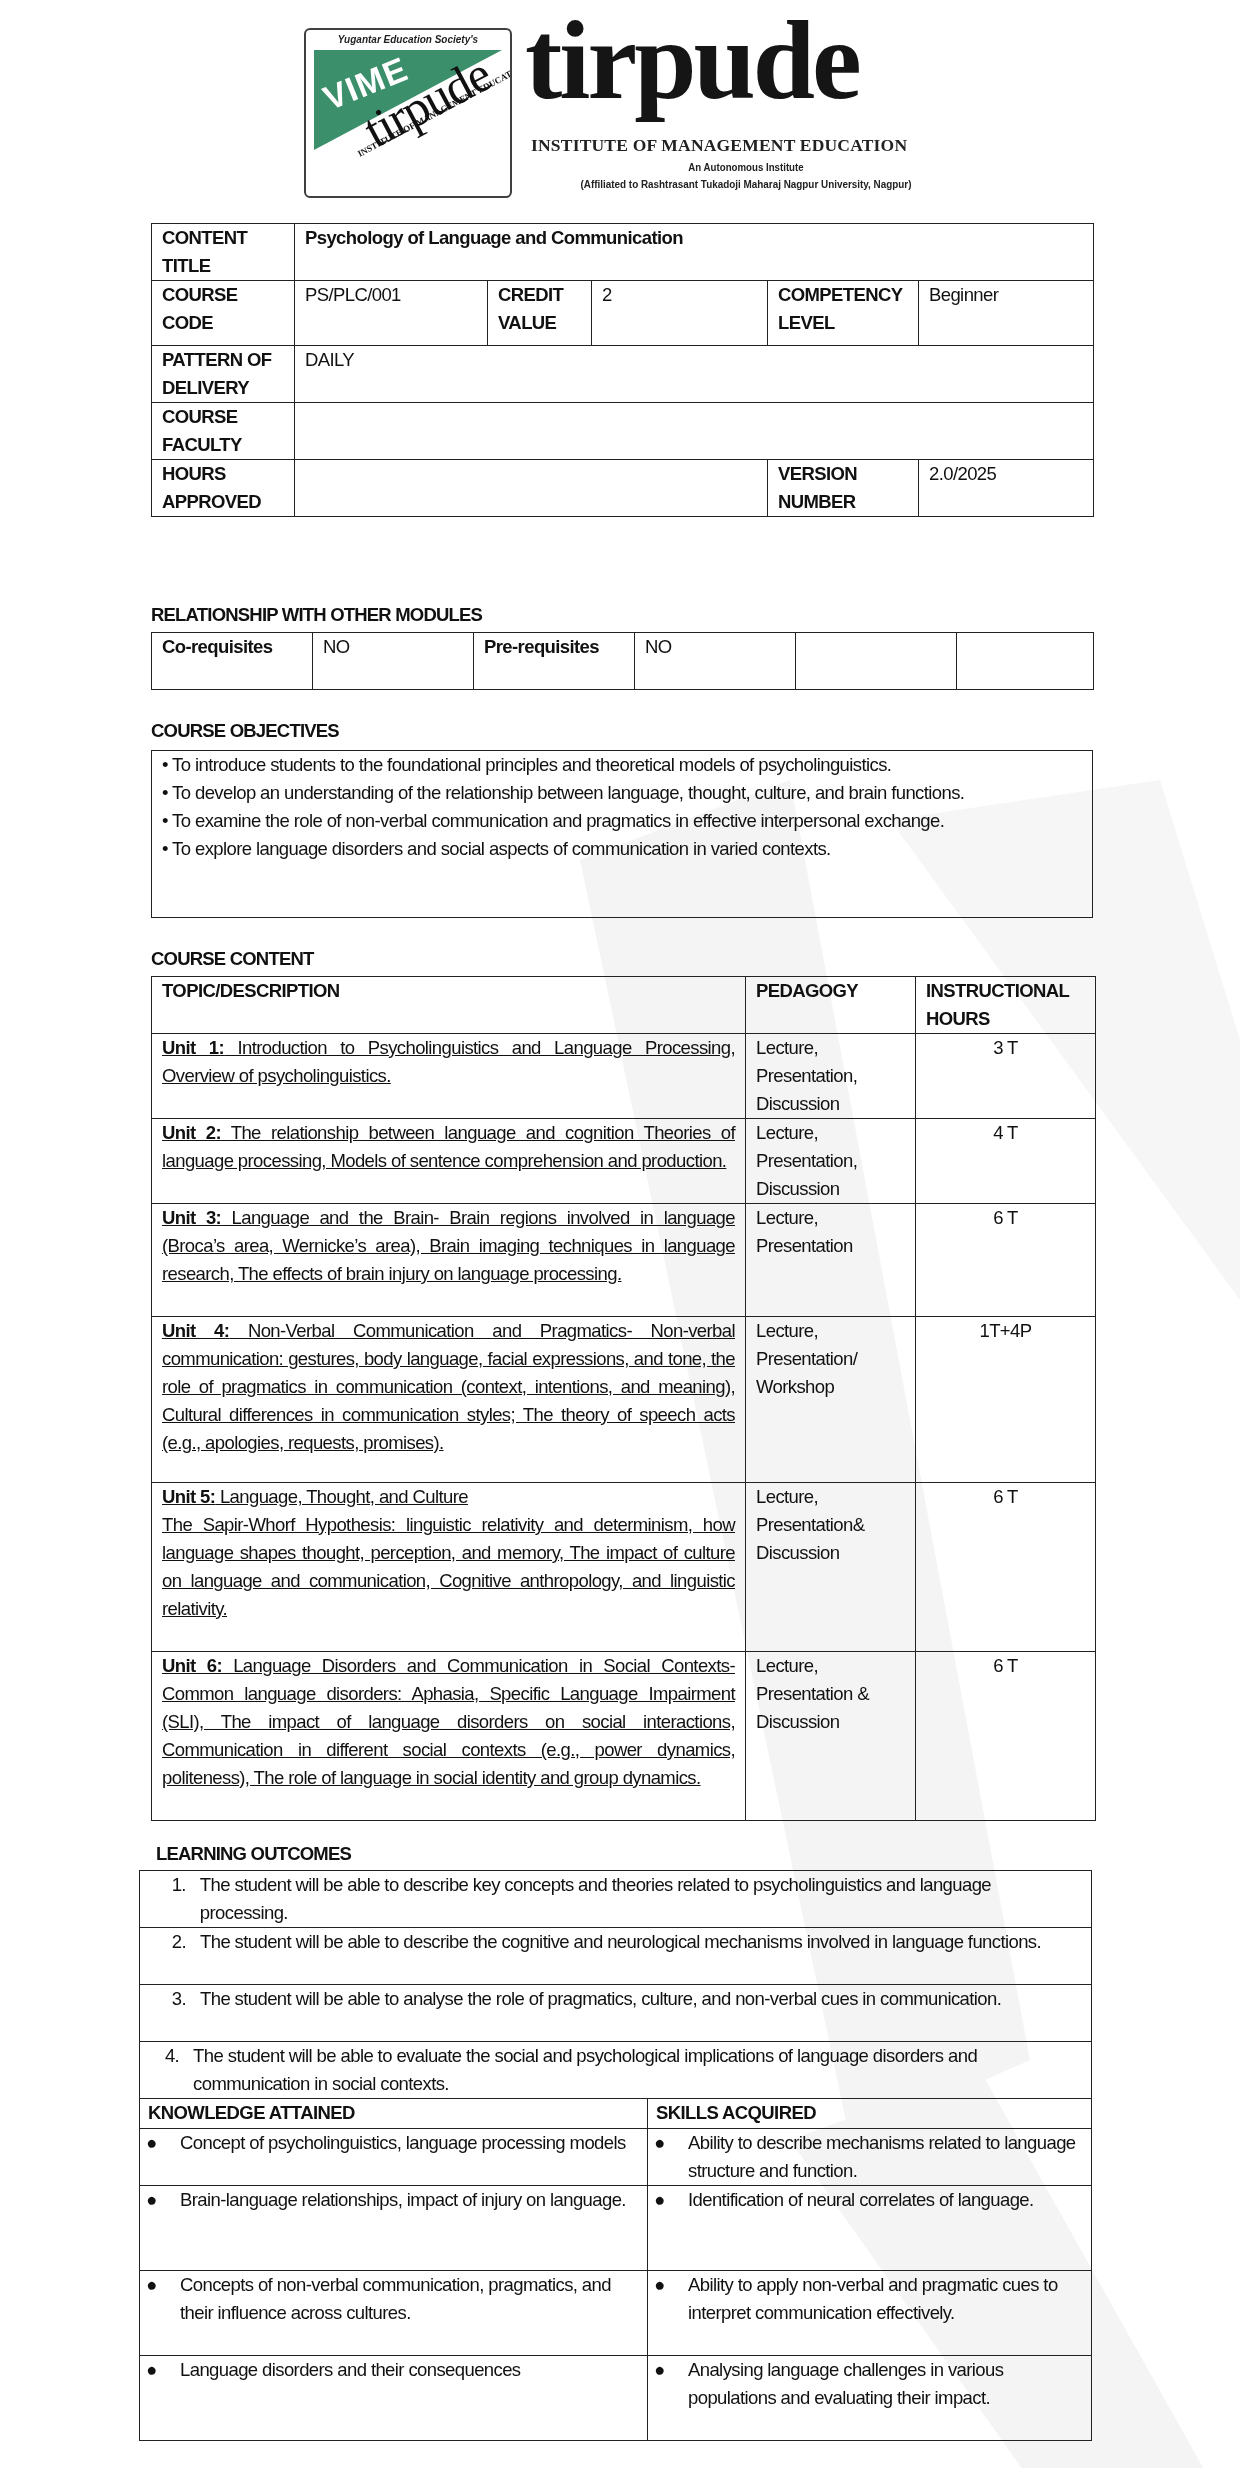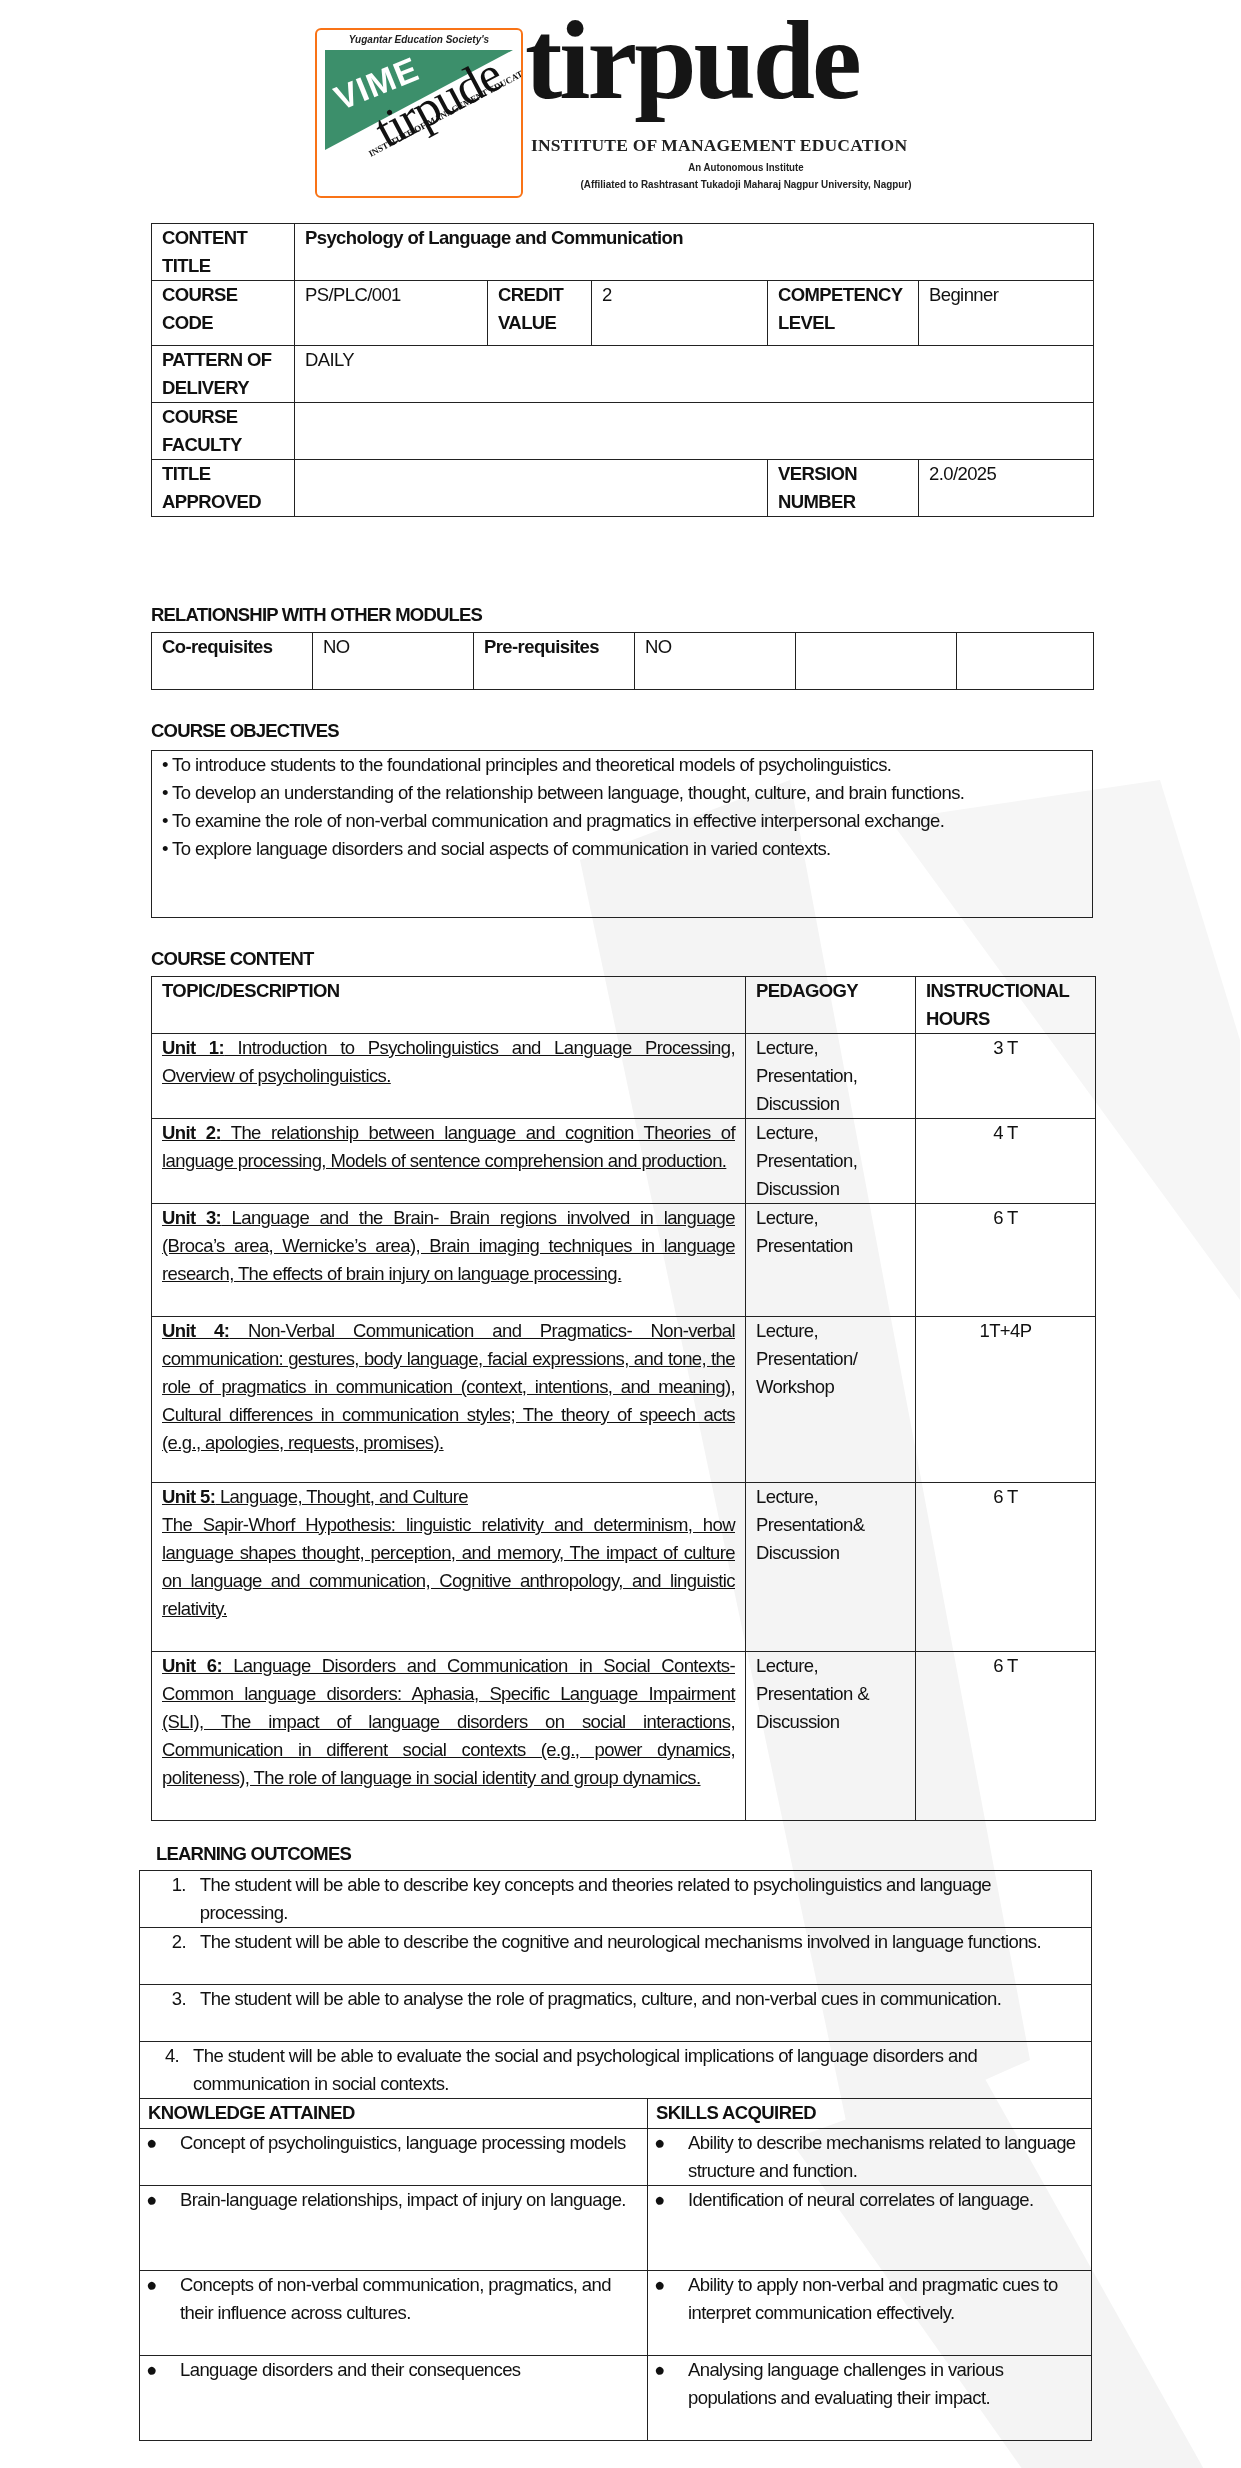--- a/index.html
+++ b/index.html
@@ -4,21 +4,21 @@
 <style>
   html, body { margin: 0; padding: 0; background: #ffffff; }
   body { width: 1241px; height: 2468px; position: relative; overflow: hidden;
          font-family: "Liberation Sans Narrow", "Liberation Sans", sans-serif; color: #111; }
   .watermark { position: absolute; left: 560px; top: 780px; width: 680px; height: 1700px; pointer-events: none; }
   .page { position: absolute; left: 0; top: 0; width: 1241px; }
   .txt { font-family: "Liberation Sans", sans-serif; font-size: 18.5px; letter-spacing: -0.6px; line-height: 28px; }
 
   
   .header { position: absolute; left: 300px; top: 18px; width: 660px; height: 184px; }
-  .logo-box { position: absolute; left: 15px; top: 10px; width: 204px; height: 166px; border: 2px solid #f97316; border-radius: 6px; background:#fff; overflow:hidden; }
+  .logo-box { position: absolute; left: 4px; top: 10px; width: 204px; height: 166px; border: 2px solid #404040; border-radius: 6px; background:#fff; overflow:hidden; }
   .logo-society { position:absolute; left:0; top:4px; width:100%; text-align:center; font-family:"Liberation Sans",sans-serif; font-weight:bold; font-style:italic; font-size:10px; color:#222; }
   .logo-tri { position:absolute; left:8px; top:20px; width:188px; height:100px; }
   .logo-vime { position:absolute; left:12px; top:52px; font-family:"Liberation Sans",sans-serif; font-weight:bold; font-size:34px; color:#fff; transform: rotate(-22deg); transform-origin:left top; letter-spacing:1px; }
   .logo-url { position:absolute; left:90px; top:62px; font-family:"Liberation Sans",sans-serif; font-size:9px; color:#fff; transform: rotate(-28deg); }
   .logo-word { position:absolute; left:48px; top:78px; font-family:"Liberation Serif",serif; font-size:50px; color:#111; transform: rotate(-28deg); transform-origin:left top; letter-spacing:-1px; }
   .logo-ime { position:absolute; left:50px; top:120px; font-family:"Liberation Serif",serif; font-weight:bold; font-size:9px; color:#111; transform: rotate(-28deg); transform-origin:left top; white-space:nowrap; }
   .brand-word { position:absolute; left:225px; top:-14px; font-family:"Liberation Serif",serif; font-weight:bold; font-size:112px; letter-spacing:-3px; color:#151515; line-height:1; }
   .brand-inst { position:absolute; left:231px; top:117px; font-family:"Liberation Serif",serif; font-weight:bold; font-size:17.5px; color:#222; letter-spacing:0.2px; white-space:nowrap; }
   .brand-auto { position:absolute; left:231px; top:143px; width:430px; text-align:center; font-family:"Liberation Sans",sans-serif; font-weight:bold; font-size:11px; color:#222; transform: scaleX(0.88); }
   .brand-aff { position:absolute; left:231px; top:160px; width:430px; text-align:center; font-family:"Liberation Sans",sans-serif; font-weight:bold; font-size:11.5px; color:#222; white-space:nowrap; transform: scaleX(0.86); transform-origin:center; }
@@ -90,21 +90,21 @@
     </tr>
     <tr style="height:57px">
       <td class="b">PATTERN OF DELIVERY</td>
       <td colspan="7">DAILY</td>
     </tr>
     <tr style="height:57px">
       <td class="b">COURSE FACULTY</td>
       <td colspan="7"></td>
     </tr>
     <tr style="height:57px">
-      <td class="b">TITLE APPROVED</td>
+      <td class="b">HOURS APPROVED</td>
       <td colspan="4"></td>
       <td colspan="2" class="b">VERSION NUMBER</td>
       <td>2.0/2025</td>
     </tr>
   </tbody>
     </table>
 
   <div class="section-title" style="left:151px; top:604px;">RELATIONSHIP WITH OTHER MODULES</div>
   <table class="txt" style="left:151px; top:632px; width:942px;">
     <colgroup>

